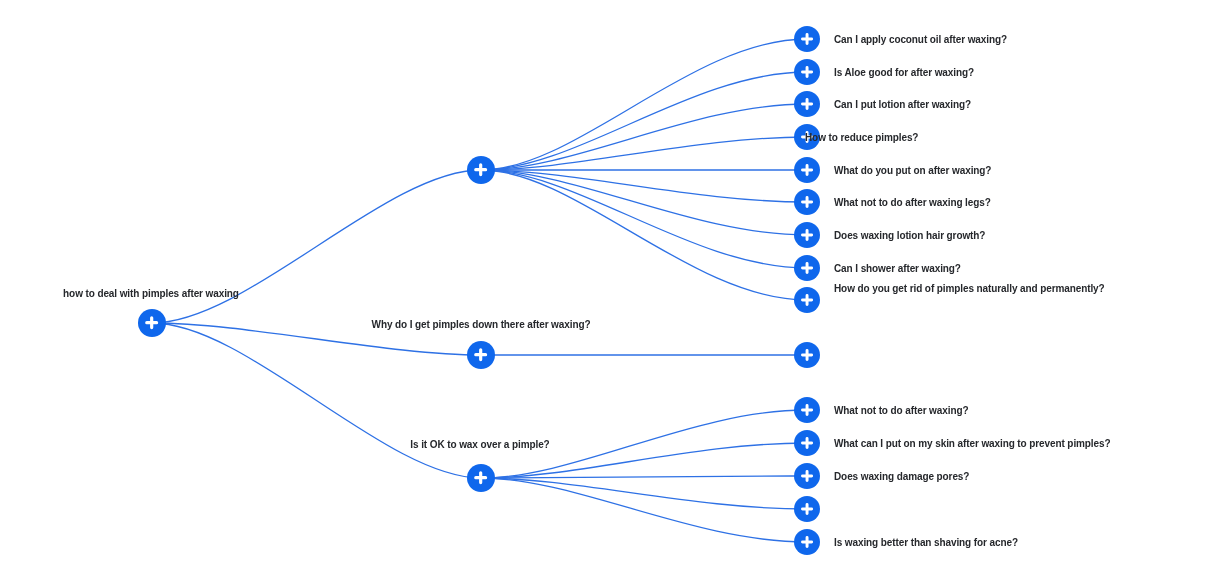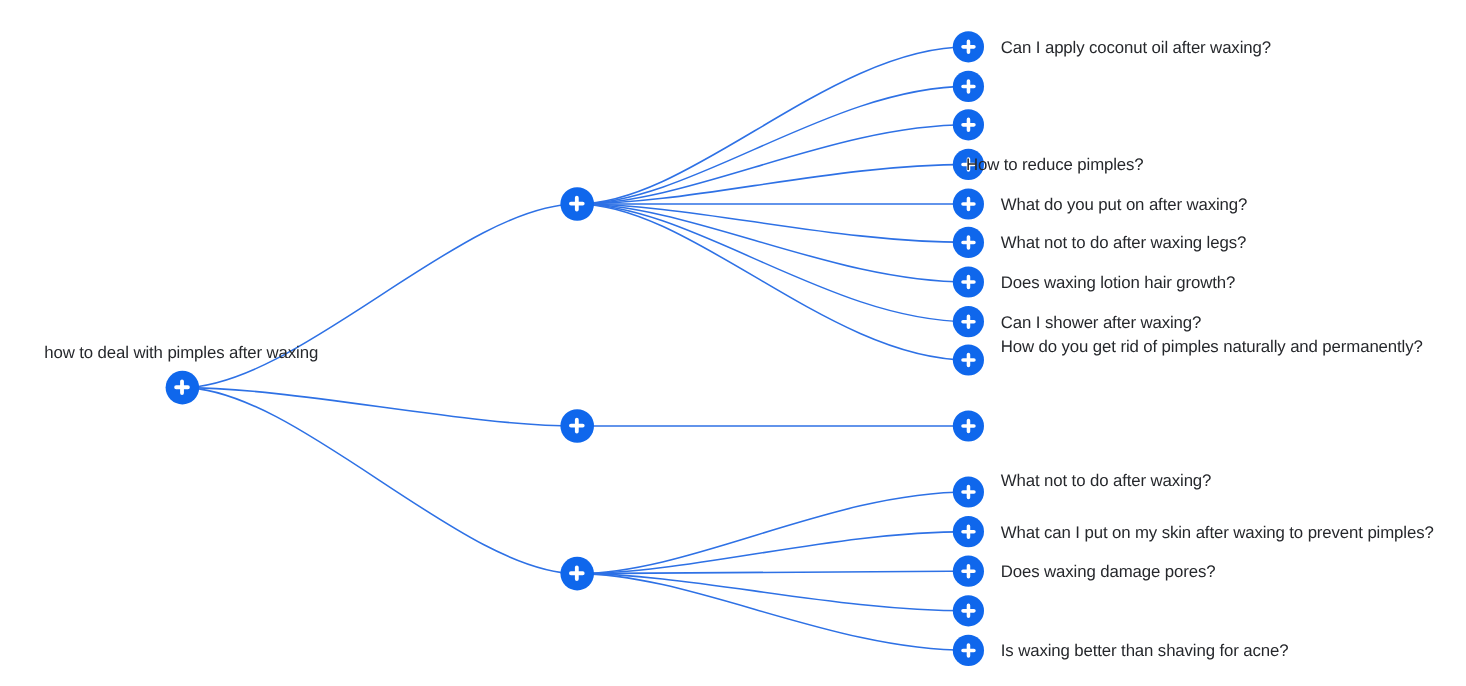--- a/index.html
+++ b/index.html
@@ -23,21 +23,21 @@
     position:absolute;width:28px;height:28px;border-radius:50%;
     background:var(--node-fill);border:none;padding:0;margin:0;
     transform:translate(-50%,-50%);cursor:pointer;
     display:flex;align-items:center;justify-content:center;
   }
   .circle.sm{width:26px;height:26px;}
   .circle svg{width:62%;height:62%;display:block;}
   .circle svg path{stroke:var(--plus-glyph);stroke-width:4.4;stroke-linecap:round;fill:none;}
   .label{
     position:absolute;white-space:nowrap;
-    font-size:14px;font-weight:400;color:var(--label-text);
+    font-size:10px;font-weight:700;color:var(--label-text);
     letter-spacing:-0.1px;
   }
   .label.centered{transform:translate(-50%,-50%);}
   .label.leaf{transform:translateY(-50%);}
 </style>
 </head>
 <body>
 
 <div class="canvas">
 
@@ -72,50 +72,54 @@
         <path d="M12 5.2v13.6M5.2 12h13.6"></path>
       </svg>
   </button>
 
   <button class="circle" style="left:481px;top:170px">
     <svg viewBox="0 0 24 24">
         <path d="M12 5.2v13.6M5.2 12h13.6"></path>
       </svg>
   </button>
 
+  <div class="label centered" style="left:481px;top:324px">Why do I get pimples down there after waxing?</div>
   <button class="circle" style="left:481px;top:355px">
     <svg viewBox="0 0 24 24">
         <path d="M12 5.2v13.6M5.2 12h13.6"></path>
       </svg>
   </button>
 
+  <div class="label centered" style="left:480px;top:444px">Is it OK to wax over a pimple?</div>
   <button class="circle" style="left:481px;top:478px">
     <svg viewBox="0 0 24 24">
         <path d="M12 5.2v13.6M5.2 12h13.6"></path>
       </svg>
   </button>
 
   <button class="circle sm" style="left:807px;top:39px">
     <svg viewBox="0 0 24 24">
         <path d="M12 5.2v13.6M5.2 12h13.6"></path>
       </svg>
   </button>
   <div class="label leaf" style="left:834px;top:39px">Can I apply coconut oil after waxing?</div>
 
   <button class="circle sm" style="left:807px;top:72px">
     <svg viewBox="0 0 24 24">
         <path d="M12 5.2v13.6M5.2 12h13.6"></path>
       </svg>
   </button>
+  <div class="label leaf" style="left:834px;top:72px">Is Aloe good for after waxing?</div>
 
   <button class="circle sm" style="left:807px;top:104px">
     <svg viewBox="0 0 24 24">
         <path d="M12 5.2v13.6M5.2 12h13.6"></path>
       </svg>
   </button>
+  <div class="label leaf" style="left:834px;top:104px">Can I put lotion after waxing?</div>
 
   <button class="circle sm" style="left:807px;top:137px">
     <svg viewBox="0 0 24 24">
         <path d="M12 5.2v13.6M5.2 12h13.6"></path>
       </svg>
   </button>
   <div class="label leaf" style="left:805px;top:137px">How to reduce pimples?</div>
 
   <button class="circle sm" style="left:807px;top:170px">
     <svg viewBox="0 0 24 24">
@@ -156,21 +160,21 @@
     <svg viewBox="0 0 24 24">
         <path d="M12 5.2v13.6M5.2 12h13.6"></path>
       </svg>
   </button>
 
   <button class="circle sm" style="left:807px;top:410px">
     <svg viewBox="0 0 24 24">
         <path d="M12 5.2v13.6M5.2 12h13.6"></path>
       </svg>
   </button>
-  <div class="label leaf" style="left:834px;top:400px">What not to do after waxing?</div>
+  <div class="label leaf" style="left:834px;top:410px">What not to do after waxing?</div>
 
   <button class="circle sm" style="left:807px;top:443px">
     <svg viewBox="0 0 24 24">
         <path d="M12 5.2v13.6M5.2 12h13.6"></path>
       </svg>
   </button>
   <div class="label leaf" style="left:834px;top:443px">What can I put on my skin after waxing to prevent pimples?</div>
 
   <button class="circle sm" style="left:807px;top:476px">
     <svg viewBox="0 0 24 24">

